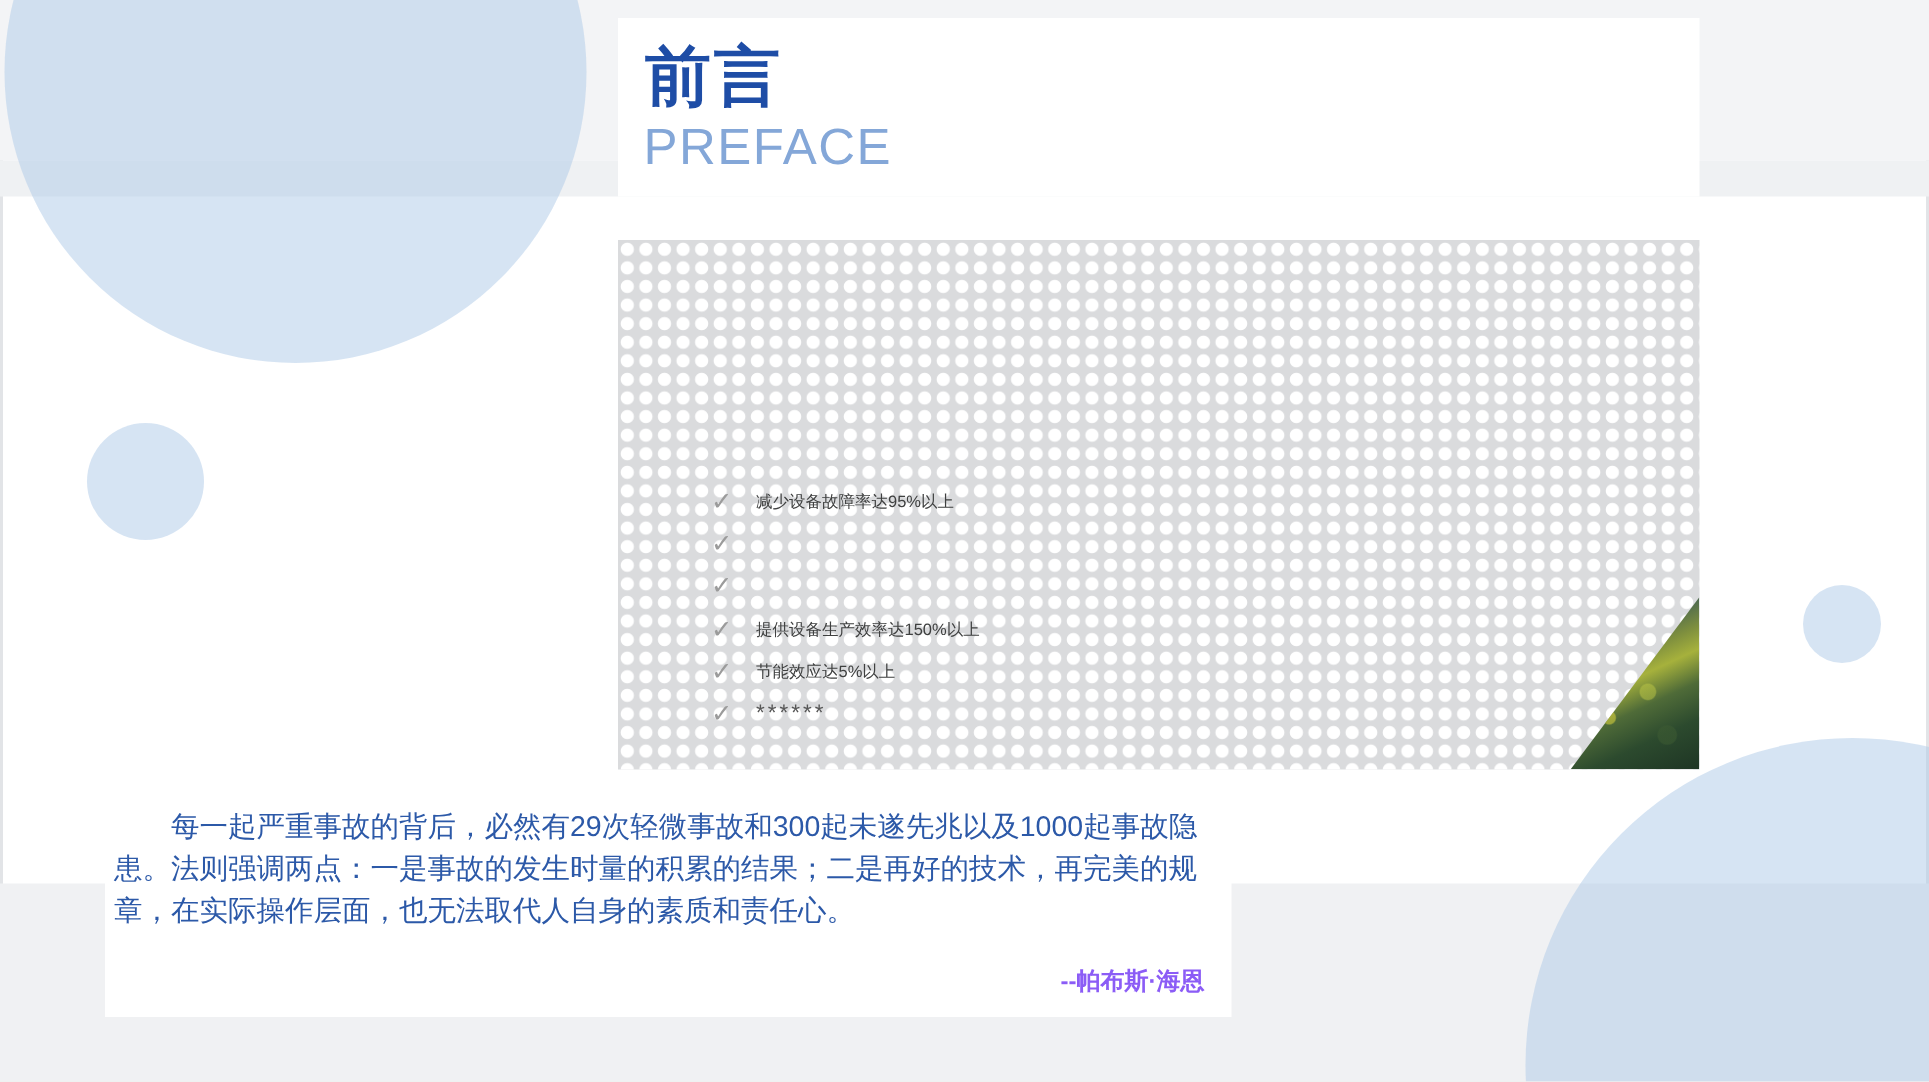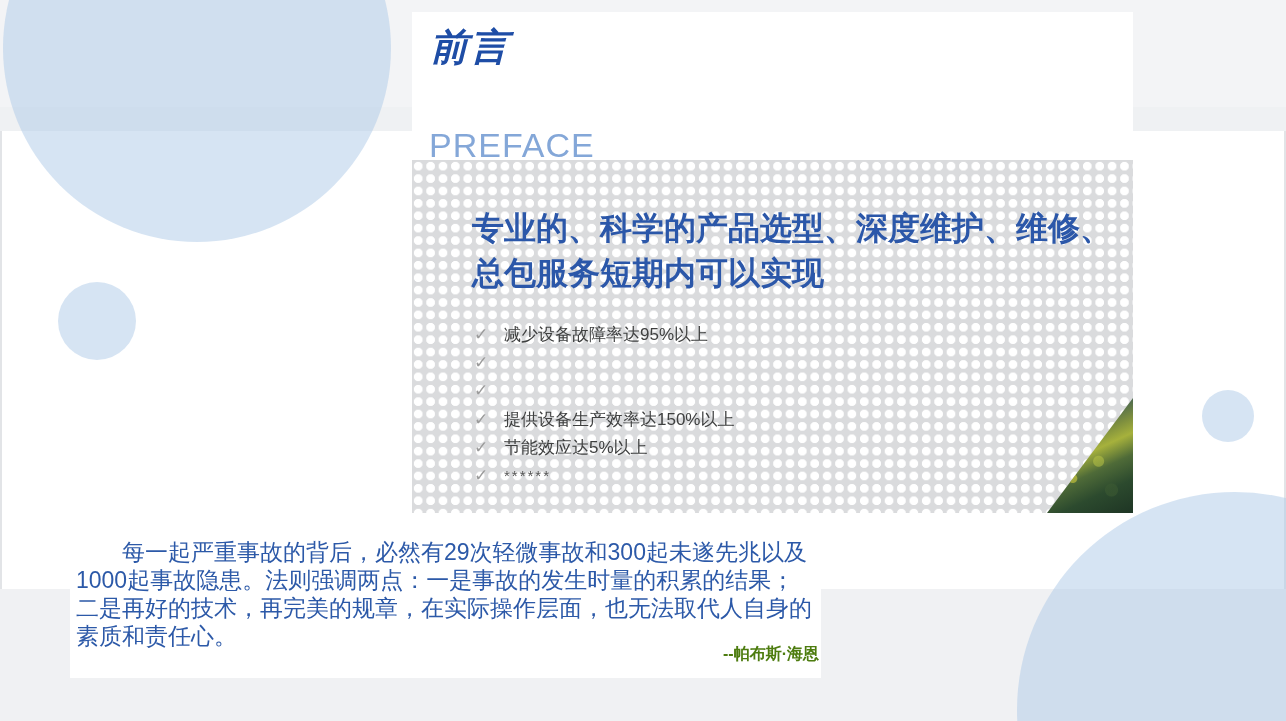--- a/index.html
+++ b/index.html
@@ -19,24 +19,24 @@
 
   
   .deco-circle{ position:absolute; border-radius:50%; background:rgba(176,203,232,0.52); }
   .circle-1{ left:3px;    top:-146px; width:388px; height:388px; }
   .circle-2{ left:58px;   top:282px;  width:78px;  height:78px;  }
   .circle-3{ left:1202px; top:390px;  width:52px;  height:52px;  }
   .circle-4{ left:1017px; top:492px;  width:436px; height:436px; }
 
   
   .header-box{ position:absolute; left:412px; top:12px; width:721px; height:119px; background:#ffffff; }
-  .title-cn{ position:absolute; left:18px; top:12px; font-size:38px; font-weight:700;
-             color:#1e4da6; letter-spacing:2px; line-height:1.25;font-style:italic; }
+  .title-cn{ position:absolute; left:18px; top:12px; font-size:44px; font-weight:700;
+             color:#1e4da6; letter-spacing:2px; line-height:1.25; }
   .title-en{ position:absolute; left:17px; top:68px; font-size:34px; font-weight:400;
-             color:#84a7d8; letter-spacing:1px; line-height:1.1;margin-top:47px; }
+             color:#84a7d8; letter-spacing:1px; line-height:1.1; }
 
   
   .logo{ position:absolute; left:1162px; top:2px; width:122px; height:62px; }
   .logo svg{ width:100%; height:100%; }
 
   
   .panel{
     position:absolute; left:412px; top:160px; width:721px; height:353px;
     background-color:#dadbdd;
     background-image: radial-gradient(circle, #ffffff 4.1px, rgba(255,255,255,0) 4.7px);
@@ -45,43 +45,43 @@
   }
   .panel-heading{
     position:absolute; left:60px; top:46px; width:672px;
     font-size:32px; line-height:45px; font-weight:600; color:#2b57a9;
   }
   .panel-heading span{ display:block; }
 
   .checklist{ position:absolute; left:62px; top:160px; }
   .check-row{ display:flex; align-items:center; height:28.3px; }
   .check-mark{ width:30px; font-size:17px; color:#9b9b9b; line-height:1; }
-  .check-label{ font-size:17px; color:#3f4040; }
+  .check-label{ font-size:11px; color:#3f4040; }
   .check-row.stars .check-label{ letter-spacing:2px; color:#565656; font-size:15px; }
 
   .photo-triangle{
     position:absolute; right:0; bottom:0; width:86px; height:115px;
     clip-path:polygon(0 100%, 100% 0, 100% 100%);
     background:
       radial-gradient(circle at 30% 70%, rgba(222,214,60,0.55) 0 4px, rgba(0,0,0,0) 5px),
       radial-gradient(circle at 60% 55%, rgba(190,200,70,0.5) 0 5px, rgba(0,0,0,0) 6px),
       radial-gradient(circle at 75% 80%, rgba(60,90,50,0.6) 0 6px, rgba(0,0,0,0) 7px),
       linear-gradient(155deg,#33506b 0%, #3c5c54 22%, #7e8f3e 38%, #a6b13c 48%, #4f6b38 62%, #2c4a2e 78%, #1e3524 100%);
   }
 
   
   .quote-box{ position:absolute; left:70px; top:530px; width:751px; height:148px; background:#ffffff; }
   .quote-text{
     position:absolute; left:6px; top:8px; width:740px;
-    font-size:23px; line-height:28px; color:#2c59a8; font-weight:500;
+    font-size:19px; line-height:28px; color:#2c59a8; font-weight:500;
     text-indent:2em;
   }
   .quote-attr{
-    position:absolute; right:2px; top:114px;
-    font-size:16px; font-weight:700; color:#4d7c0f;
+    position:absolute; right:18px; top:114px;
+    font-size:16px; font-weight:700; color:#8b5cf6;
   }
 </style>
 </head>
 <body>
 
 <div class="slide">
 
   <div class="band-top-a"></div>
   <div class="band-top-b"></div>
   <div class="band-bottom"></div>
@@ -91,24 +91,20 @@
   <div class="deco-circle circle-3"></div>
   <div class="deco-circle circle-4"></div>
 
   <div class="header-box">
     <div class="title-cn">前言</div>
     <div class="title-en">PREFACE</div>
   </div>
 
 
   <div class="panel">
-    <div class="panel-heading">
-      <span>专业的、科学的产品选型、深度维护、维修、</span>
-      <span>总包服务短期内可以实现</span>
-    </div>
 
     <div class="checklist">
       <div class="check-row">
         <span class="check-mark">✓</span>
         <span class="check-label">减少设备故障率达95%以上</span>
       </div>
       <div class="check-row">
         <span class="check-mark">✓</span>
       </div>
       <div class="check-row">

